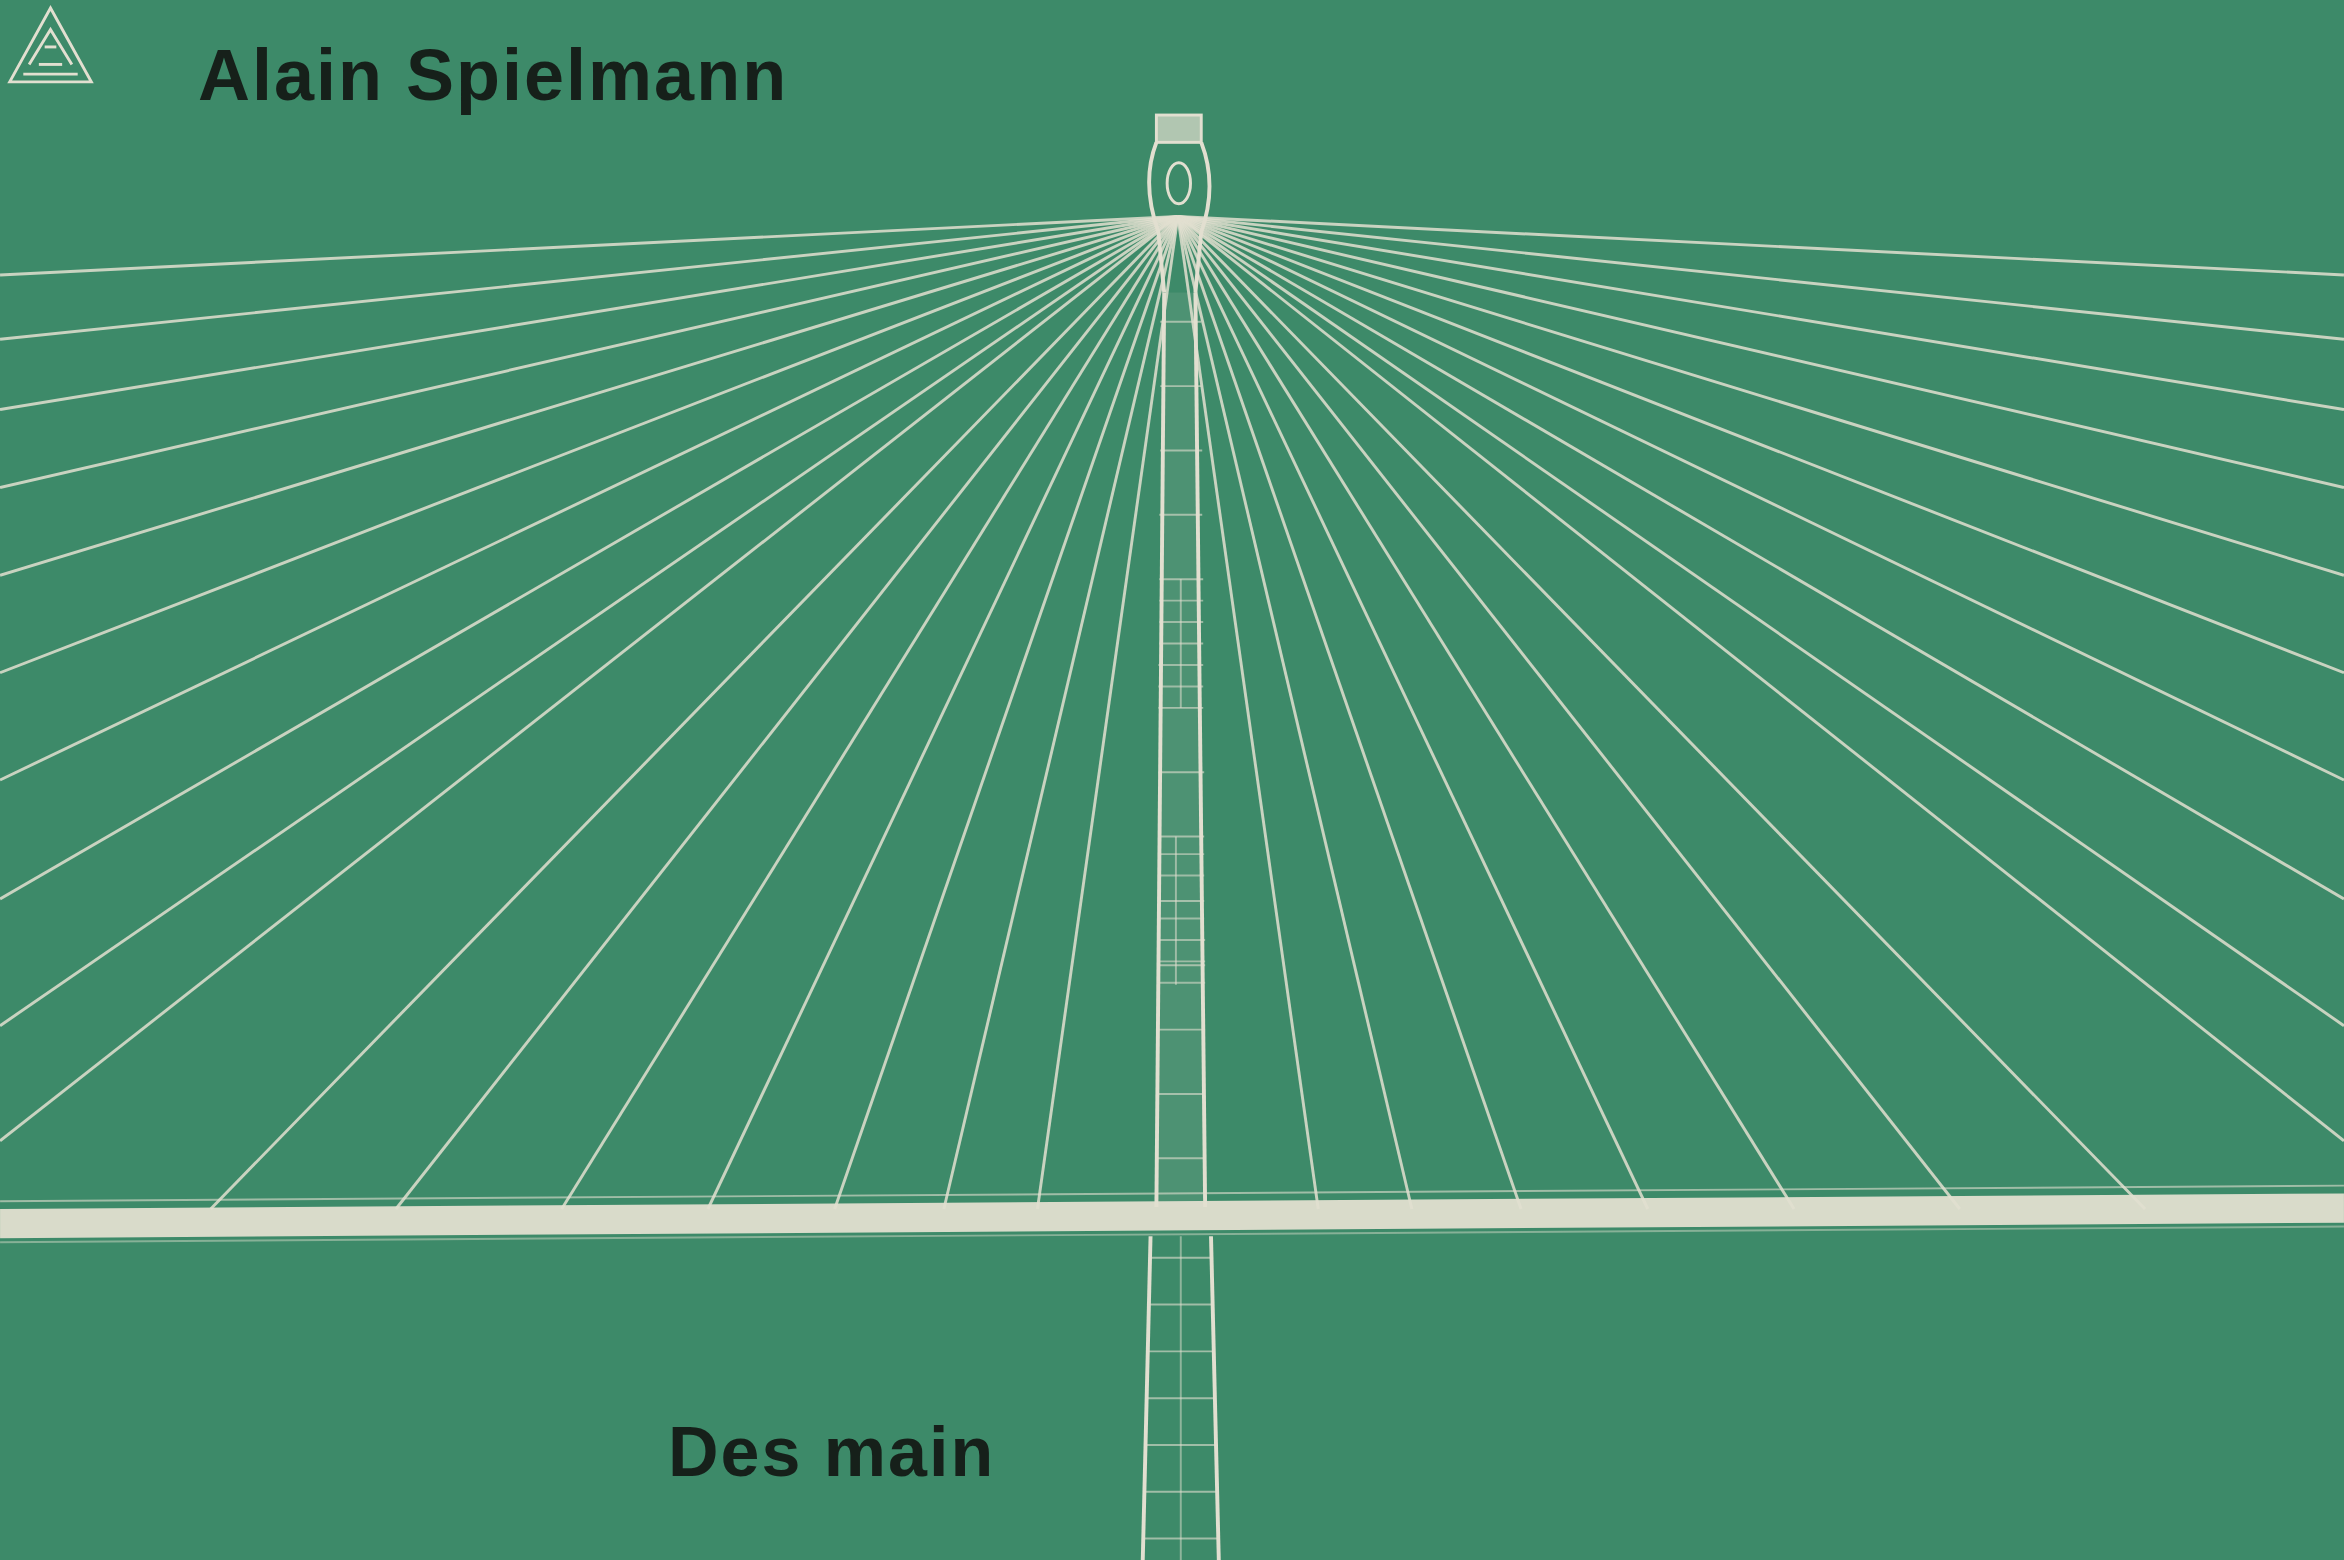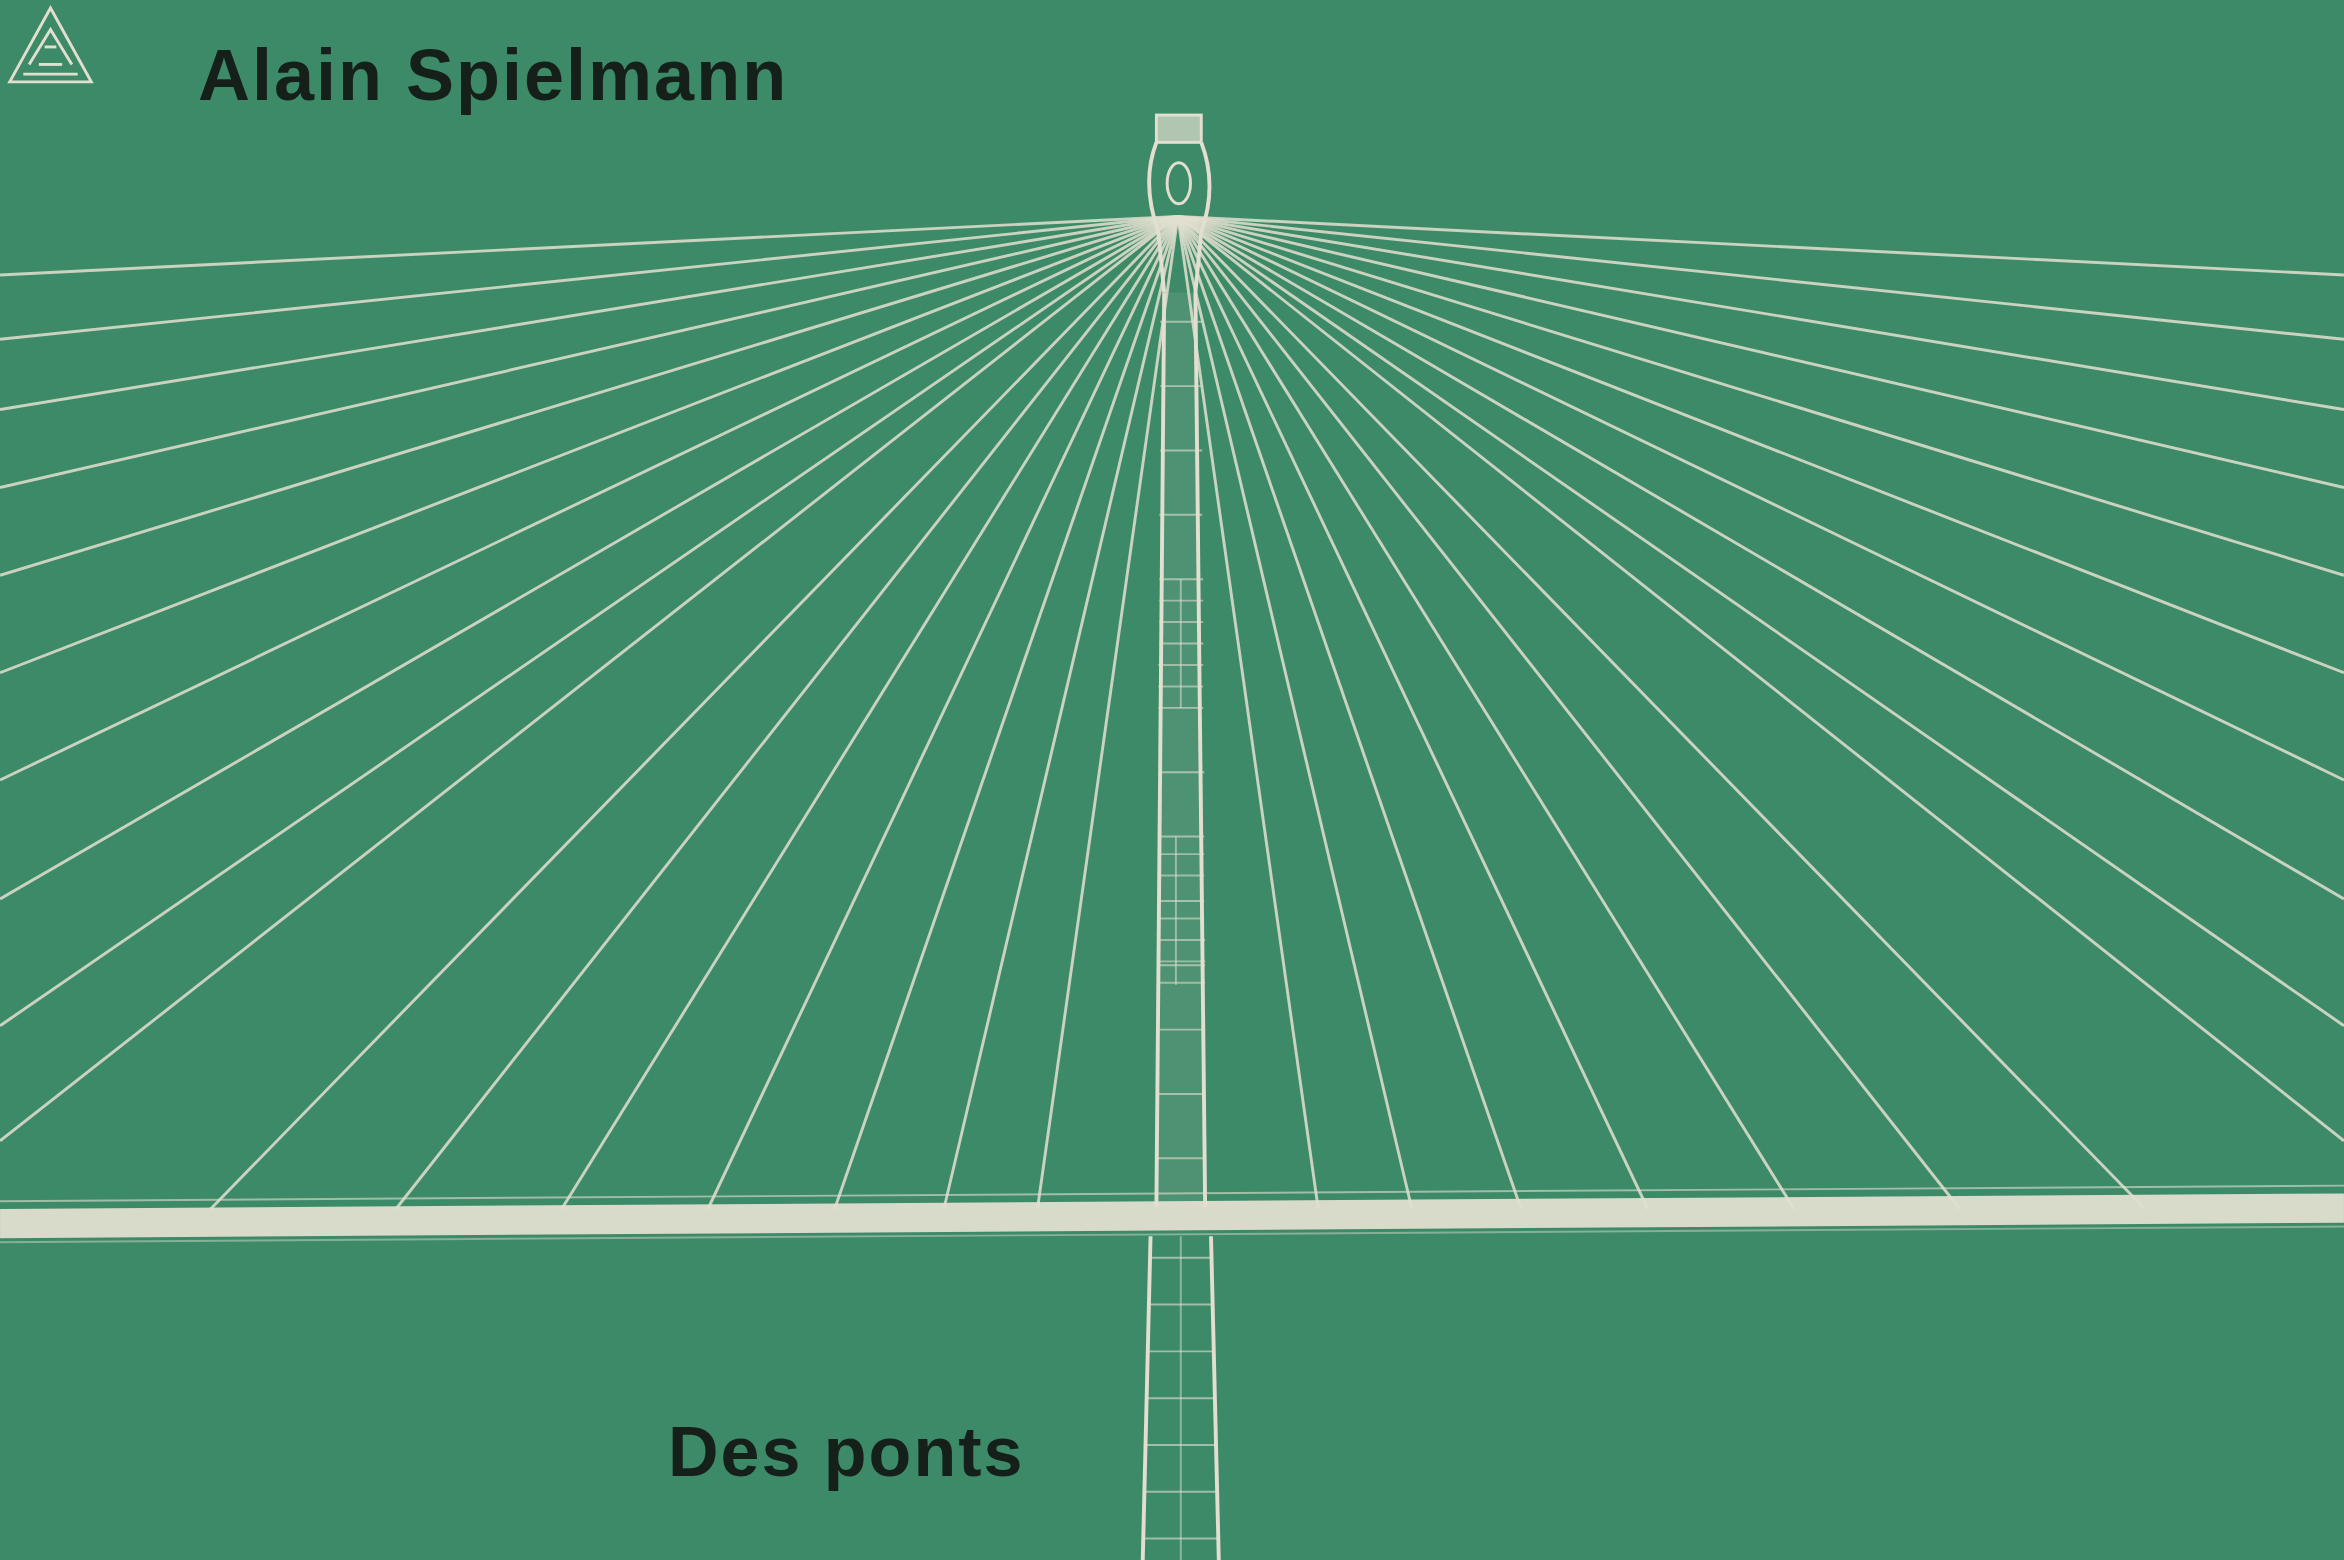--- a/index.html
+++ b/index.html
@@ -171,16 +171,16 @@
   <svg class="logo" viewBox="0 0 104 92">
     <g stroke="var(--line)" fill="none" stroke-width="3">
       <polygon points="10,84 52,8 94,84"></polygon>
       <polyline points="30,66 52,30 74,66"></polyline>
       <line x1="40" y1="66" x2="64" y2="66"></line>
       <line x1="24" y1="76" x2="80" y2="76"></line>
       <line x1="46" y1="48" x2="58" y2="48"></line>
     </g>
   </svg>
 
-  <div class="title-part title-left">Des ponts</div>
+  <div class="title-part title-left">Des main</div>
 
 </div>
 
 
 </body></html>

